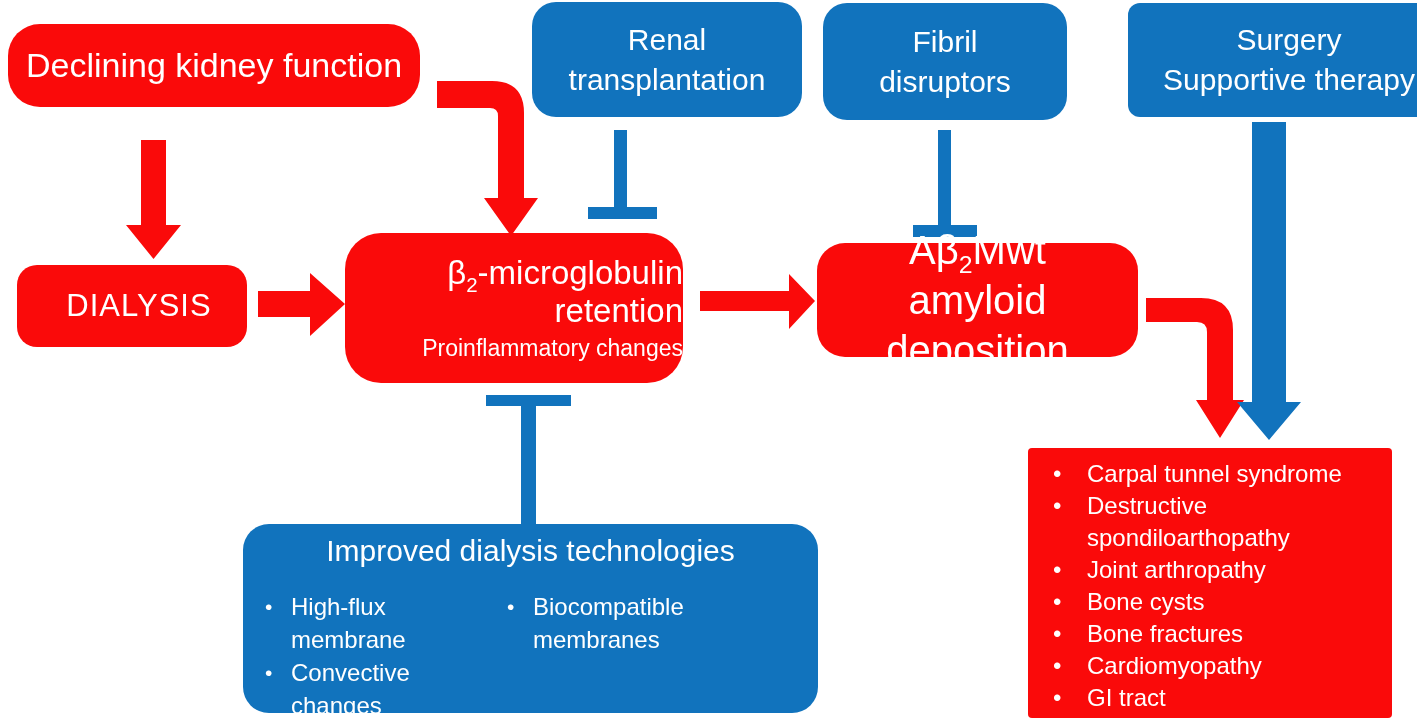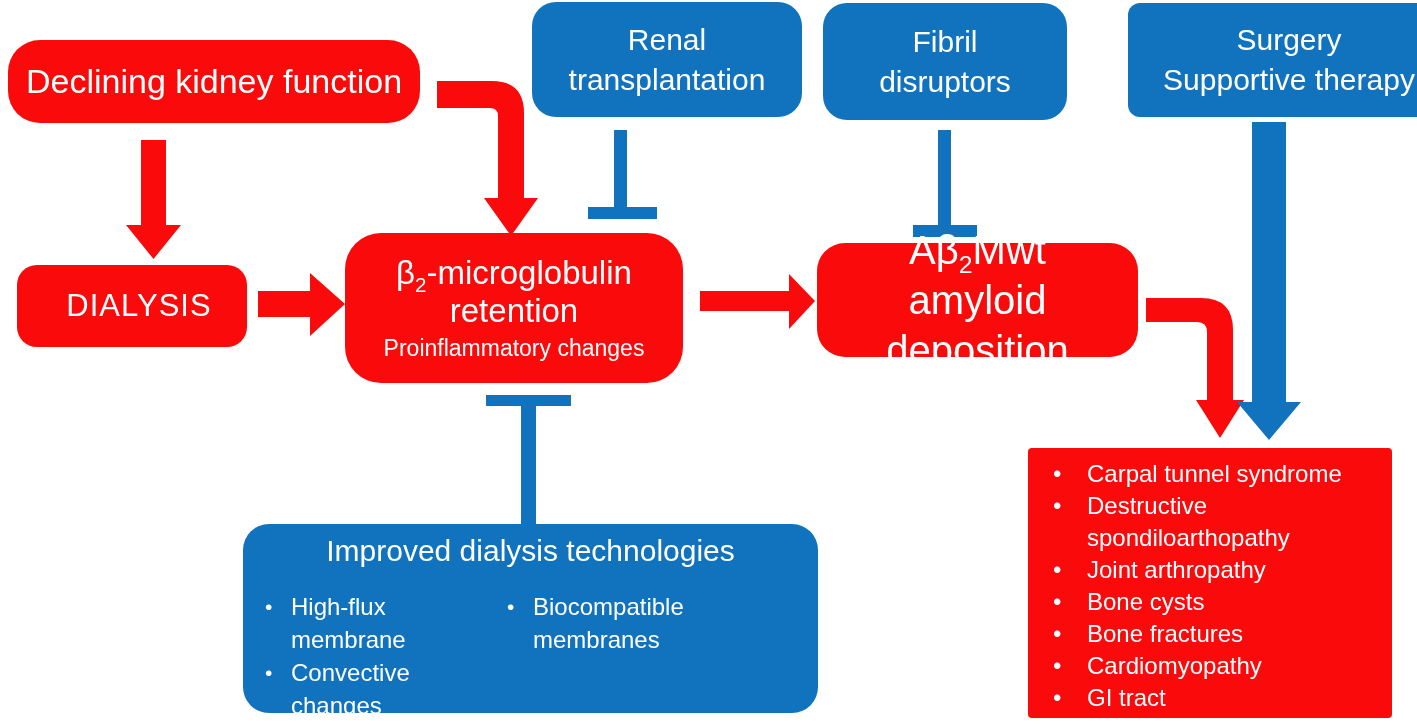--- a/index.html
+++ b/index.html
@@ -15,27 +15,27 @@
 
   .box {
     position:absolute; box-sizing:border-box; color:var(--text,#ffffff);
     display:flex; flex-direction:column; align-items:center; justify-content:center;
     text-align:center;
   }
   .red-box  { background:var(--red,#fa0a0a); }
   .blue-box { background:var(--blue,#1173bd); }
   sub { font-size:0.62em; line-height:0; }
 
-  #declining { left:8px;   top:40px;  width:412px; height:83px;  border-radius:32px; font-size:34px; }
+  #declining { left:8px;   top:24px;  width:412px; height:83px;  border-radius:32px; font-size:34px; }
   #renal     { left:532px; top:2px;   width:270px; height:115px; border-radius:24px; font-size:30px; line-height:1.32; }
   #fibril    { left:823px; top:3px;   width:244px; height:117px; border-radius:24px; font-size:30px; line-height:1.32; }
   #surgery   { left:1128px;top:3px;   width:322px; height:114px; border-radius:12px; font-size:30px; line-height:1.32; }
   #dialysis  { left:17px;  top:265px; width:230px; height:82px;  border-radius:20px; font-size:31px; letter-spacing:1px;padding-left:14px; }
 
-  #b2m { left:345px; top:233px; width:338px; height:150px; border-radius:36px; font-size:33px; line-height:1.16; }
+  #b2m { left:345px; top:233px; width:338px; height:150px; border-radius:36px; font-size:33px; line-height:1.16;align-items:flex-end; }
   #b2m .small-line { font-size:23px; margin-top:5px; }
 
   #ab2m { left:817px; top:243px; width:321px; height:114px; border-radius:28px; font-size:40px; line-height:1.25; }
 
   #complications {
     left:1028px; top:448px; width:364px; height:270px; border-radius:4px;
     align-items:flex-start; justify-content:flex-start; text-align:left; font-size:24px;
   }
   #complications ul { list-style:none; margin:10px 0 0 17px; padding:0; }
   #complications li { position:relative; padding-left:42px; line-height:32px; }

